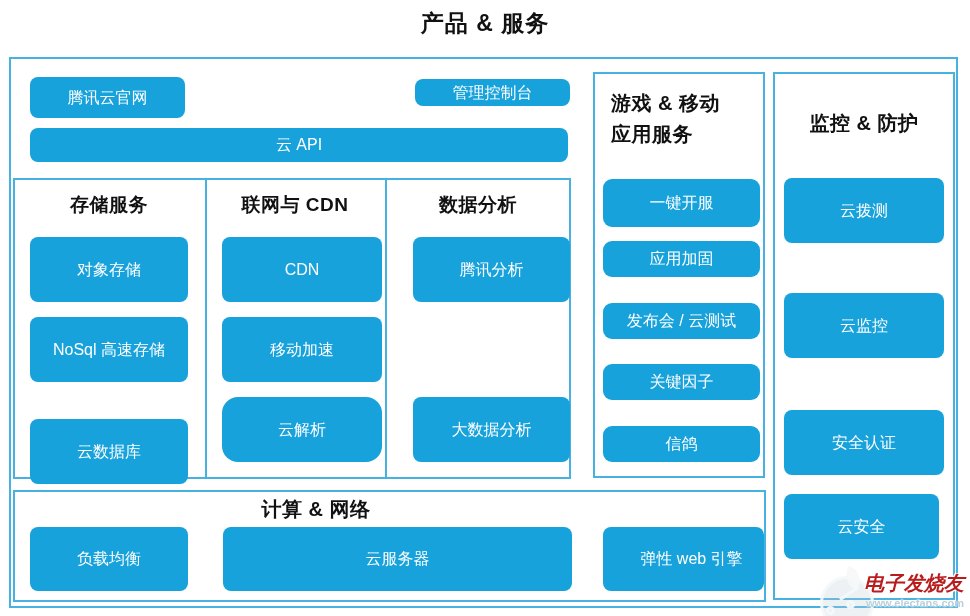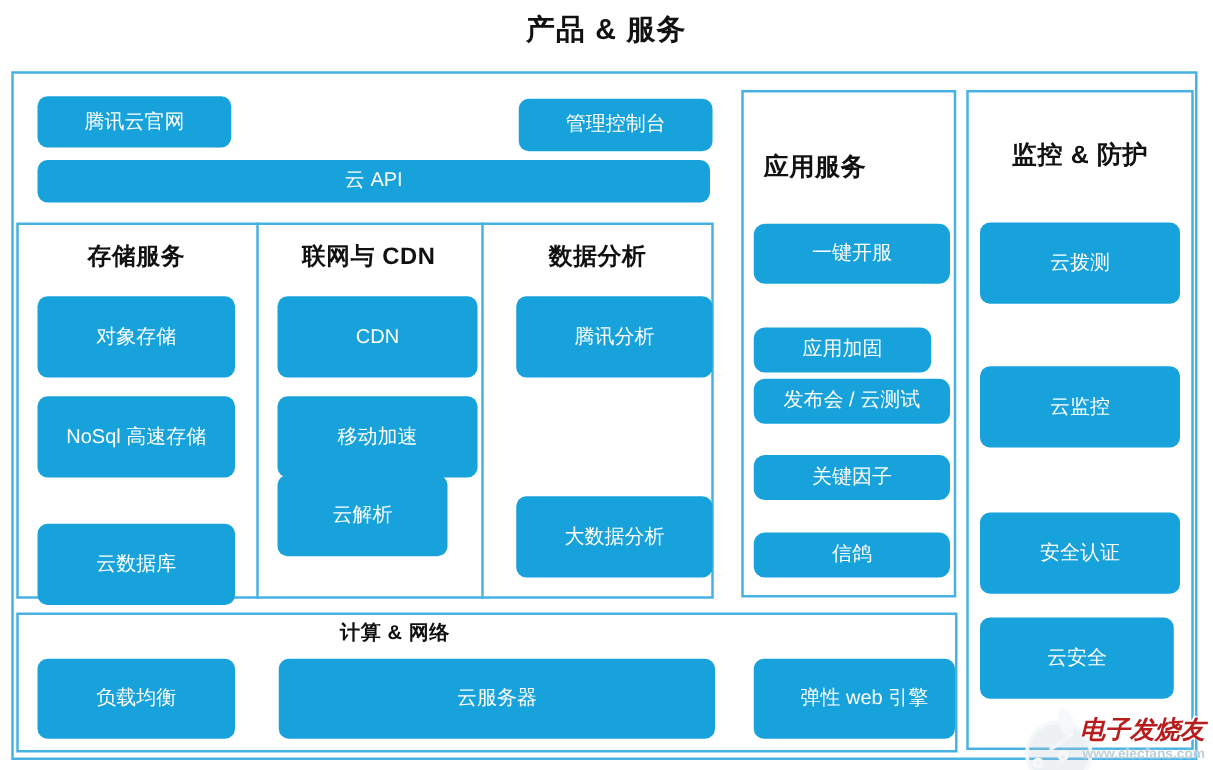--- a/index.html
+++ b/index.html
@@ -69,61 +69,61 @@
   }
 </style>
 </head>
 <body>
 
 <div class="abs title">产品 &amp; 服务</div>
 
 <div class="abs frame"></div>
 
 <div class="abs btn" style="left:30px;top:77px;width:155px;height:41px;">腾讯云官网</div>
-<div class="abs btn" style="left:415px;top:79px;width:155px;height:42px;">管理控制台</div>
+<div class="abs btn" style="left:415px;top:79px;width:155px;height:27px;">管理控制台</div>
 <div class="abs btn" style="left:30px;top:128px;width:538px;height:34px;">云 API</div>
 
 <div class="abs panel" style="left:13px;top:178px;width:558px;height:301px;"></div>
 <div class="abs vdiv" style="left:205px;top:178px;height:301px;"></div>
 <div class="abs vdiv" style="left:385px;top:178px;height:301px;"></div>
 
 <div class="abs hdr" style="left:13px;top:192px;width:192px;">存储服务</div>
 <div class="abs btn" style="left:30px;top:237px;width:158px;height:65px;">对象存储</div>
 <div class="abs btn" style="left:30px;top:317px;width:158px;height:65px;">NoSql 高速存储</div>
 <div class="abs btn" style="left:30px;top:419px;width:158px;height:65px;">云数据库</div>
 
 <div class="abs hdr" style="left:205px;top:192px;width:180px;">联网与 CDN</div>
 <div class="abs btn" style="left:222px;top:237px;width:160px;height:65px;">CDN</div>
 <div class="abs btn" style="left:222px;top:317px;width:160px;height:65px;">移动加速</div>
-<div class="abs btn" style="left:222px;top:380px;width:136px;height:65px;">云解析</div>
+<div class="abs btn" style="left:222px;top:397px;width:160px;height:65px;border-radius:16px;">云解析</div>
 
 <div class="abs hdr" style="left:385px;top:192px;width:186px;">数据分析</div>
 <div class="abs btn" style="left:413px;top:237px;width:157px;height:65px;">腾讯分析</div>
 <div class="abs btn" style="left:413px;top:397px;width:157px;height:65px;">大数据分析</div>
 
 <div class="abs panel" style="left:593px;top:72px;width:172px;height:406px;"></div>
 <div class="abs game-hdr" style="left:611px;top:88px;width:145px;">
-  <br>
+  <span>游戏 &amp; 移动</span><br>
   <span>应用服务</span>
 </div>
 <div class="abs btn small" style="left:603px;top:179px;width:157px;height:48px;">一键开服</div>
-<div class="abs btn small" style="left:603px;top:241px;width:142px;height:36px;margin-top:21px;">应用加固</div>
+<div class="abs btn small" style="left:603px;top:241px;width:157px;height:36px;">应用加固</div>
 <div class="abs btn small" style="left:603px;top:303px;width:157px;height:36px;">发布会 / 云测试</div>
 <div class="abs btn small" style="left:603px;top:364px;width:157px;height:36px;">关键因子</div>
 <div class="abs btn small" style="left:603px;top:426px;width:157px;height:36px;">信鸽</div>
 
 <div class="abs panel" style="left:773px;top:72px;width:182px;height:528px;"></div>
 <div class="abs hdr" style="left:773px;top:110px;width:182px;font-size:20px;">监控 &amp; 防护</div>
 <div class="abs btn" style="left:784px;top:178px;width:160px;height:65px;">云拨测</div>
 <div class="abs btn" style="left:784px;top:293px;width:160px;height:65px;">云监控</div>
 <div class="abs btn" style="left:784px;top:410px;width:160px;height:65px;">安全认证</div>
 <div class="abs btn" style="left:784px;top:494px;width:155px;height:65px;">云安全</div>
 
 <div class="abs panel" style="left:13px;top:490px;width:753px;height:112px;"></div>
-<div class="abs hdr" style="left:13px;top:496px;width:606px;font-size:16px;">计算 &amp; 网络</div>
+<div class="abs hdr" style="left:13px;top:496px;width:606px;font-size:20px;">计算 &amp; 网络</div>
 <div class="abs btn" style="left:30px;top:527px;width:158px;height:64px;">负载均衡</div>
 <div class="abs btn" style="left:223px;top:527px;width:349px;height:64px;">云服务器</div>
 <div class="abs btn" style="left:603px;top:527px;width:161px;height:64px;padding-left:16px;">弹性 web 引擎</div>
 
 <div class="abs wm-logo"></div>
 <div class="abs wm-leaf"></div>
 <div class="abs wm-stem"></div>
 <div class="abs wm-node" style="left:826px;top:606px;"></div>
 <div class="abs wm-node" style="left:846px;top:600px;"></div>
 <div class="abs wm-name">电子发烧友</div>

